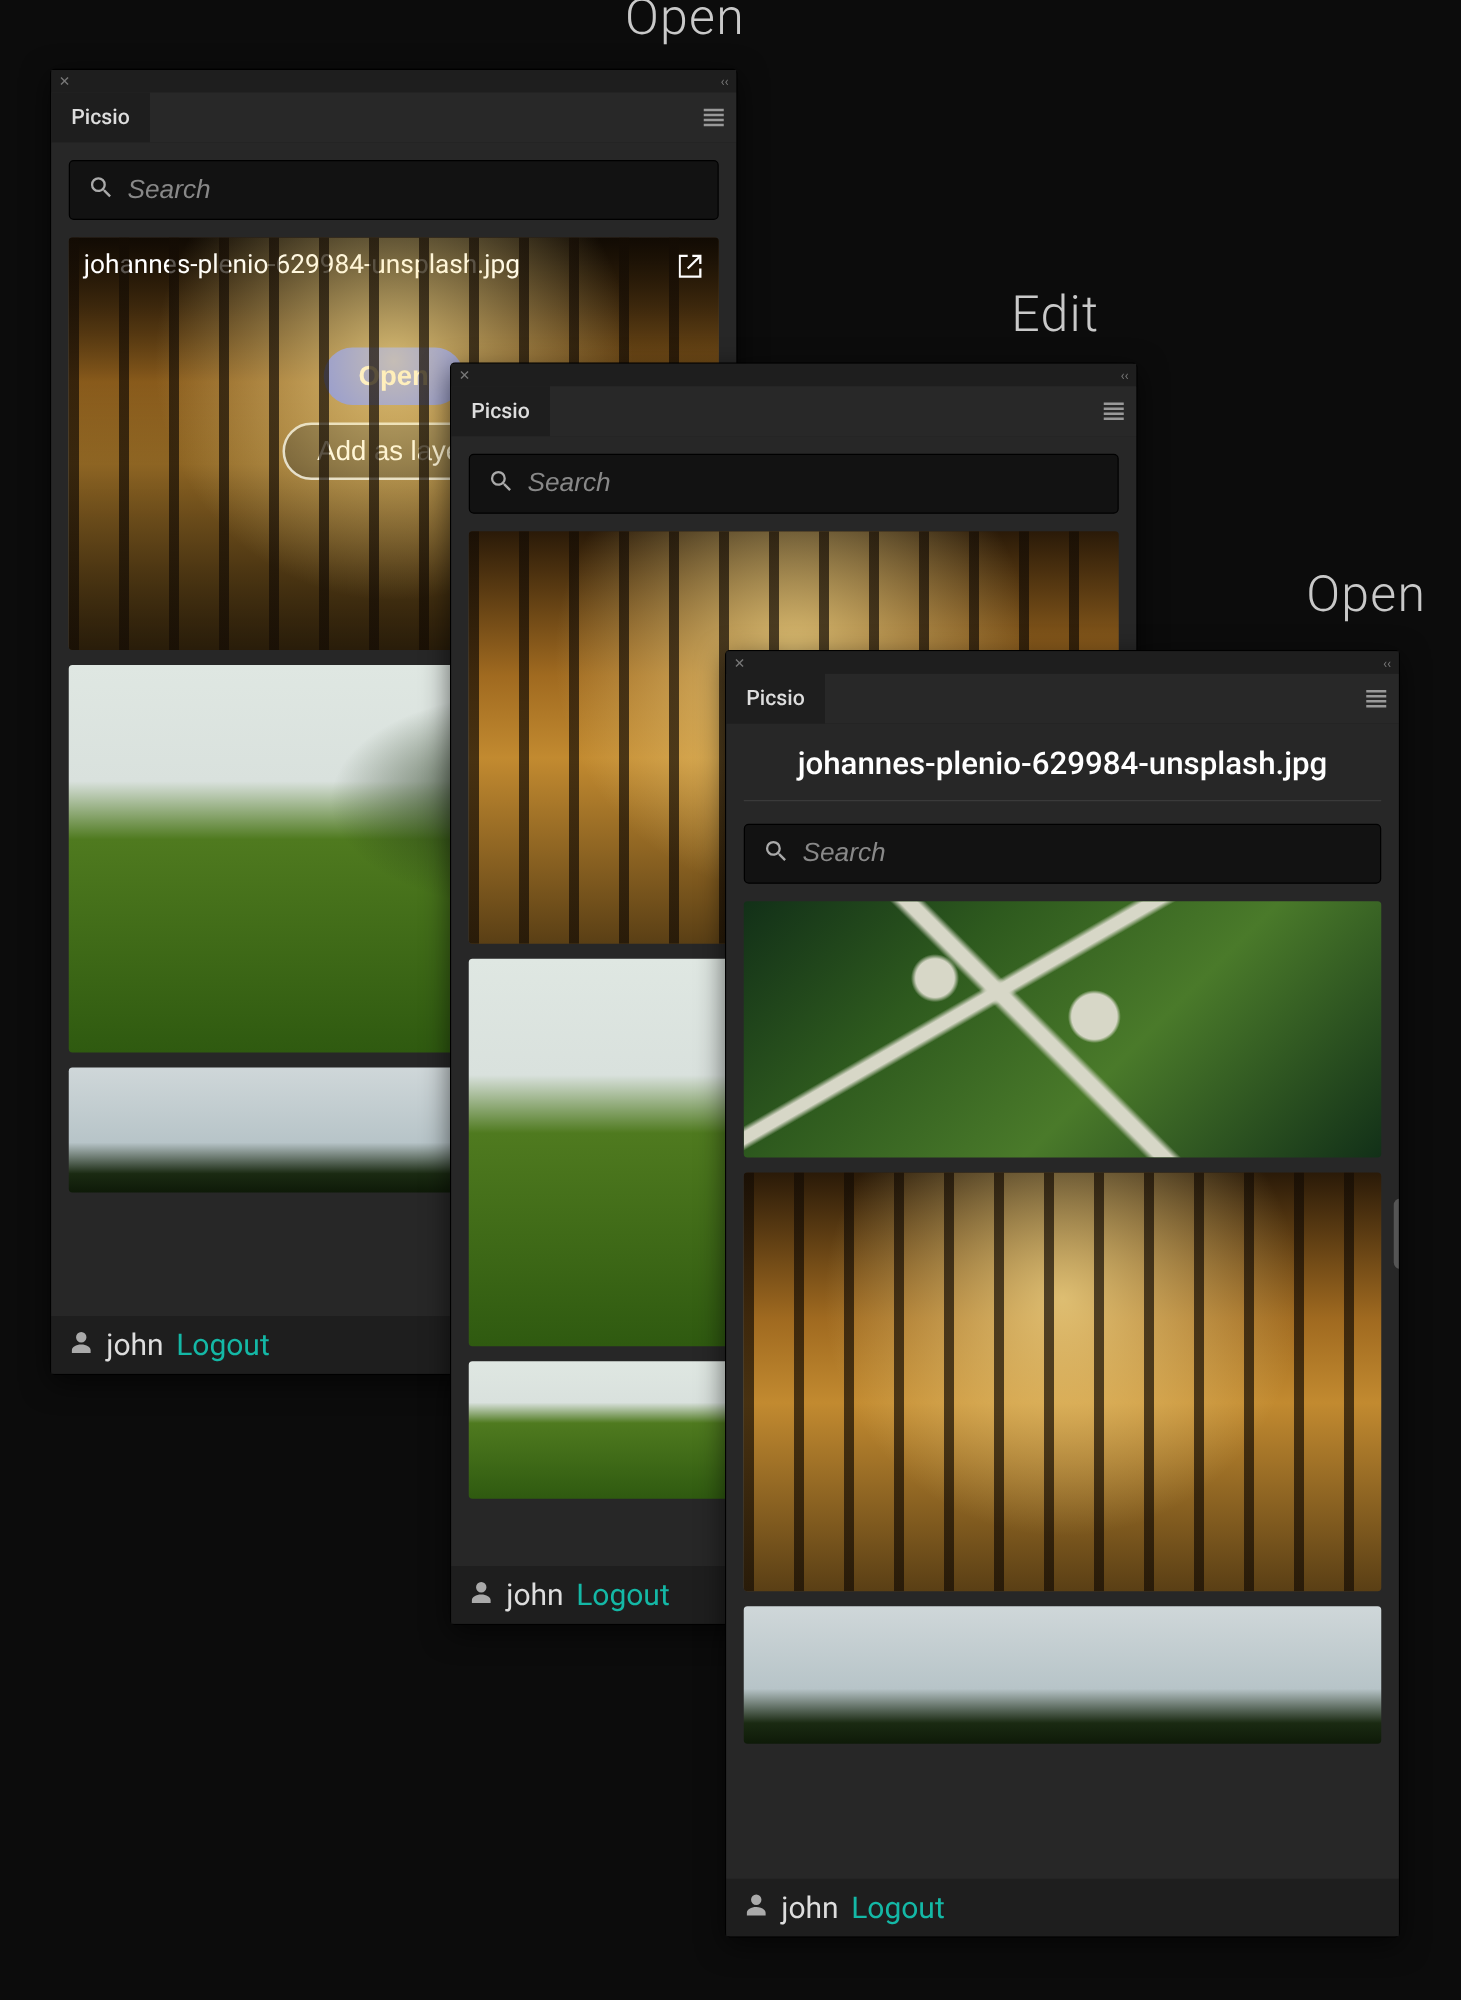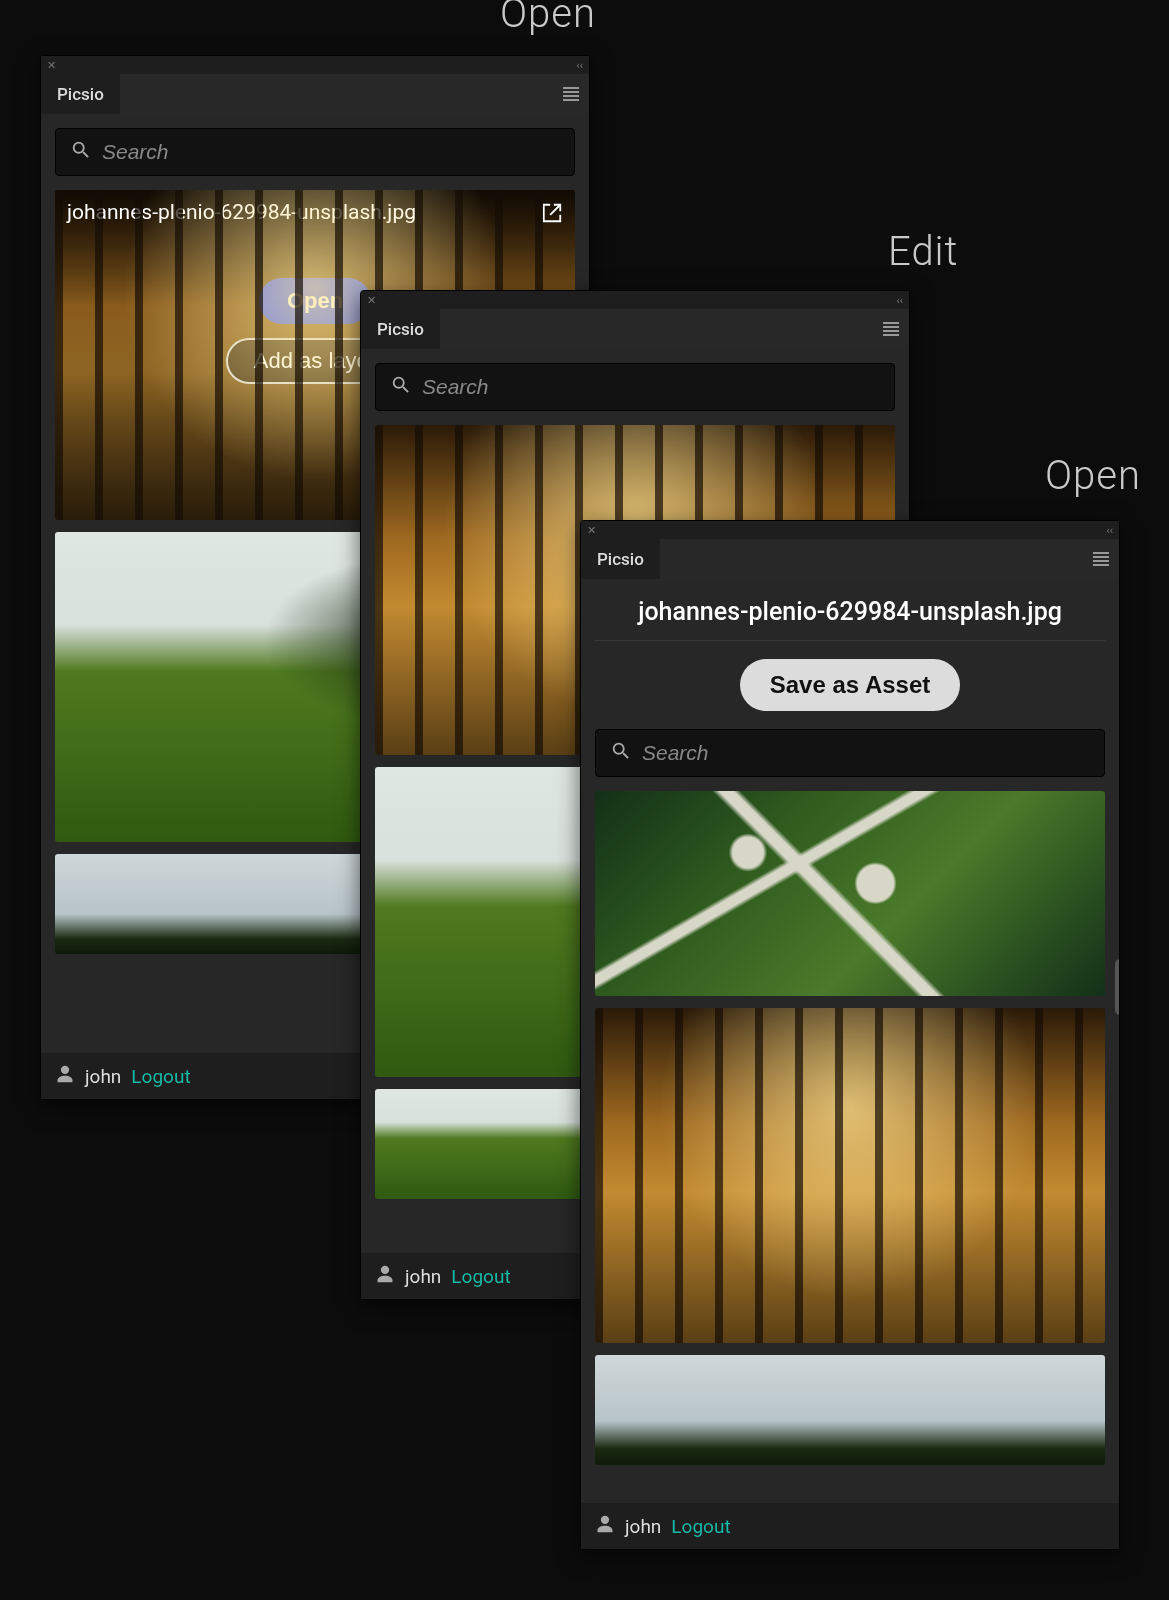--- a/index.html
+++ b/index.html
@@ -161,42 +161,42 @@
     border:none; border-radius:999px;
     font-size:24px; font-weight:600;
     padding:12px 30px; cursor:pointer;
   }
 
   .panel-footer {
     height:46px;
     background:#1e1e1e;
     display:flex; align-items:center;
     gap:10px; padding:0 14px;
-    font-size:19px;
+    font-size:24px;
   }
   .panel-footer .user-icon svg { width:20px; height:20px; fill:#aaa; }
   .panel-footer .username { color:#ddd; }
   .panel-footer .logout { color:#14b8a6; cursor:pointer; }
 
   .save-filename {
     color:#fff; font-size:25px; text-align:center; font-weight:500;
     padding:4px 6px;
   }
   .save-divider {
     height:1px; background:#3a3a3a; margin:10px 0 18px;
   }
   .save-btn-row { display:flex; justify-content:center; margin-bottom:18px; }
 
   
   #panel-open { left:40px; top:55px; width:550px; height:1045px; }
   #panel-edit { left:360px; top:290px; width:550px; height:1010px; }
   #panel-save { left:580px; top:520px; width:540px; height:1030px; }
 
   #heading-open { left:500px; top:-10px; }
-  #heading-edit { left:888px; top:228px; }
+  #heading-edit { left:809px; top:228px; }
   #heading-save { left:1045px; top:452px; }
 
   .scroll-nub {
     position:absolute; right:-6px; top:380px;
     width:10px; height:56px;
     background:#555; border-radius:5px;
   }
 </style>
 </head>
 <body>
@@ -313,23 +313,20 @@
     <div class="hamburger">
         <span></span>
         <span></span>
         <span></span>
         <span></span>
       </div>
   </div>
   <div class="panel-body">
     <div class="save-filename">johannes-plenio-629984-unsplash.jpg</div>
     <div class="save-divider"></div>
-    <div class="save-btn-row">
-      <button class="btn-light">Save as Asset</button>
-    </div>
     <div class="searchbox">
       <span class="search-icon">
         <svg viewBox="0 0 24 24">
             <path d="M15.5 14h-.79l-.28-.27A6.471 6.471 0 0016 9.5 6.5 6.5 0 109.5 16c1.61 0 3.09-.59 4.23-1.57l.27.28v.79l5 5L20.49 19l-5-5zM9.5 14A4.5 4.5 0 1114 9.5 4.5 4.5 0 019.5 14z"></path>
           </svg>
       </span>
       <input type="text" placeholder="Search" style="">
     </div>
     <div class="thumb-list">
       <div class="thumb aerial" style="height:205px"></div>

